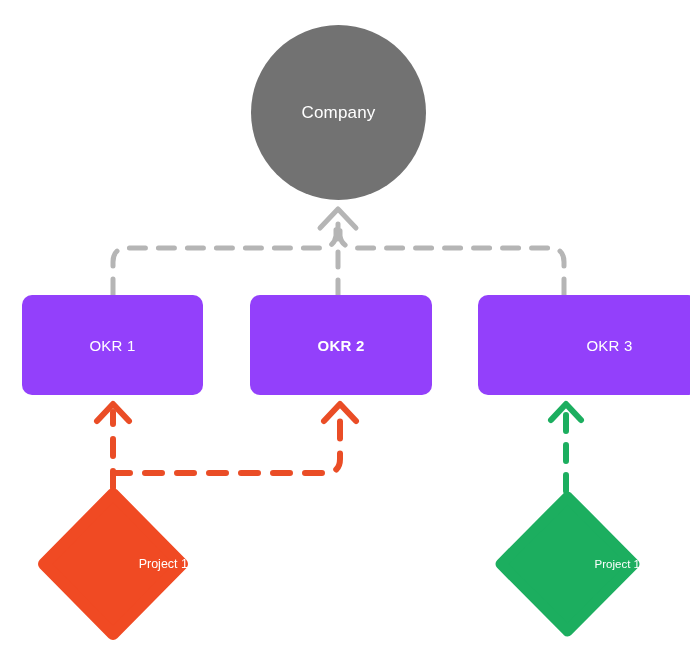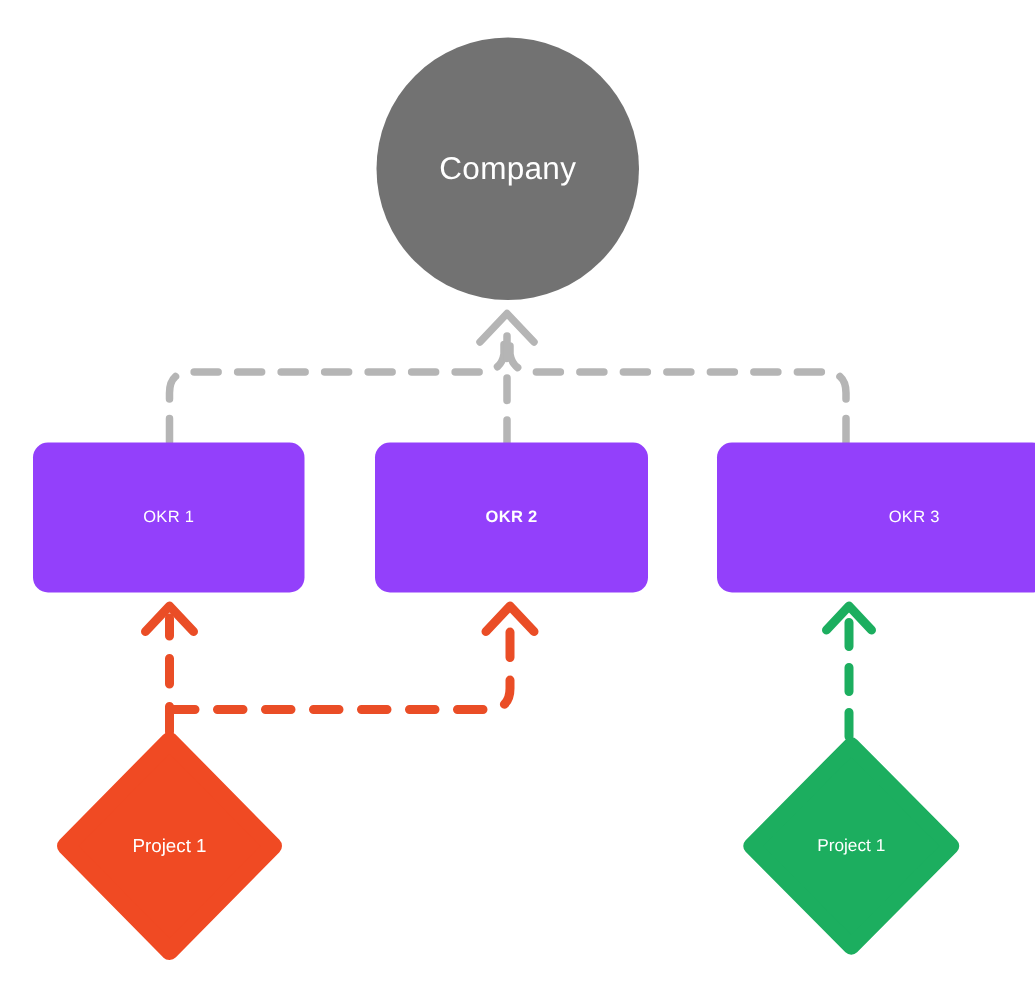--- a/index.html
+++ b/index.html
@@ -37,39 +37,40 @@
     user-select: none;
   }
   
   #node-company {
     left: 251px;
     top: 25px;
     width: 175px;
     height: 175px;
     border-radius: 50%;
     background: #727272;
-    font-size: 21px;
+    font-size: 17px;
     letter-spacing: 0.2px;
   }
   
   .okr-node {
     height: 100px;
     border-radius: 10px;
     background: #9340fb;
-    font-size: 11px;
+    font-size: 15px;
     letter-spacing: 0.2px;
     top: 295px;
   }
   #node-okr-1 { left: 22px;  width: 181px; }
   #node-okr-2 { left: 250px; width: 182px; font-weight: bold; }
   #node-okr-3 { left: 478px; width: 177px; padding-left: 43px; }
 
   
   .diamond-node {
     background: transparent;
+    justify-content: flex-end;
   }
   .diamond-shape {
     position: absolute;
     left: 0;
     top: 0;
     width: 100%;
     height: 100%;
   }
   .diamond-label {
     position: relative;

